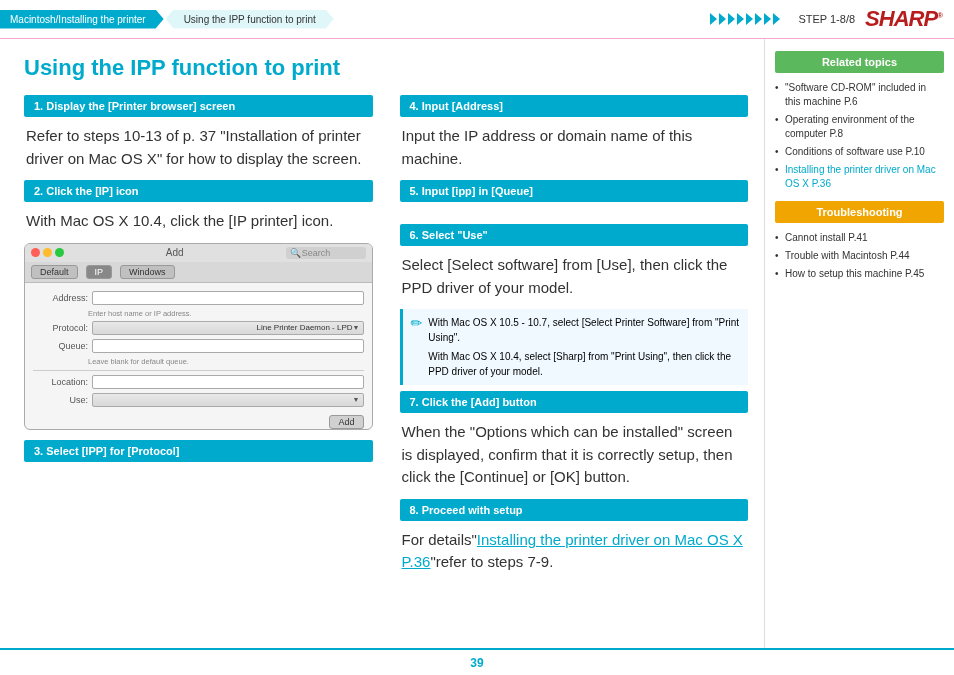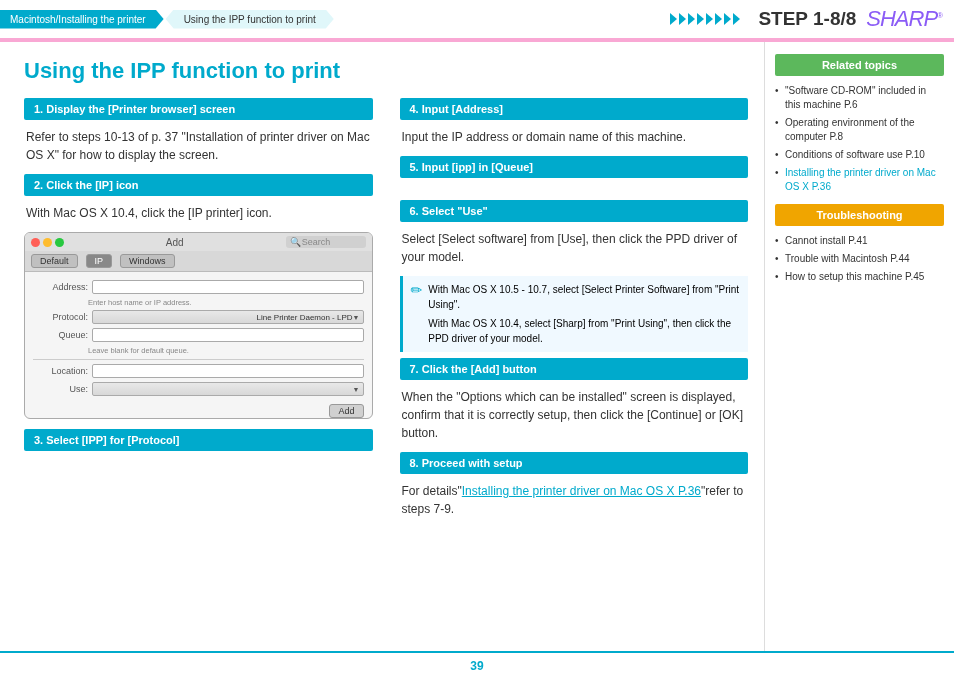--- a/index.html
+++ b/index.html
@@ -12,21 +12,21 @@
       overflow: hidden;
       position: relative;
     }
 
     
     .header {
       display: flex;
       justify-content: space-between;
       align-items: center;
       padding: 6px 12px 6px 0;
-      border-bottom: 4px solid #f9a8d4;
+      border-bottom: 1px solid #f9a8d4;
     }
     .breadcrumb {
       display: flex;
       align-items: center;
       gap: 0;
     }
     .breadcrumb-item {
       background: #00aacc;
       color: #fff;
       font-size: 10px;
@@ -57,29 +57,29 @@
       align-items: center;
     }
     .step-arrow {
       width: 0;
       height: 0;
       border-top: 6px solid transparent;
       border-bottom: 6px solid transparent;
       border-left: 7px solid #00aacc;
     }
     .step-label {
-      font-size: 19px;
-      font-weight: bold;
+      font-size: 11px;
+      font-weight: normal;
       color: #333;
       margin-left: 8px;
     }
     .sharp-logo {
-      color: #8b5cf6;
+      color: #b91c1c;
       font-size: 22px;
-      font-weight: 400;
+      font-weight: 700;
       font-style: italic;
       letter-spacing: -1px;
     }
     .sharp-reg {
       font-size: 8px;
       vertical-align: super;
     }
 
     
     .main {
@@ -118,21 +118,21 @@
       background: #00aacc;
       color: #fff;
       font-size: 11px;
       font-weight: bold;
       padding: 5px 10px;
       margin-bottom: 8px;
       border-radius: 2px;
     }
 
     .section-body {
-      font-size: 12px;
+      font-size: 15px;
       color: #333;
       margin-bottom: 10px;
       line-height: 1.5;
       padding: 0 2px;
     }
 
     
     .screenshot-box {
       border: 1px solid #aaa;
       border-radius: 6px;

